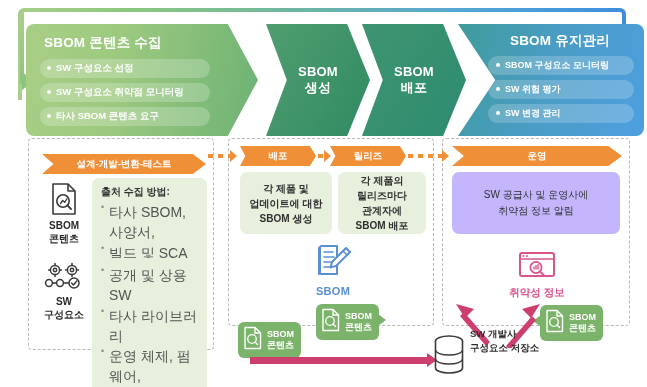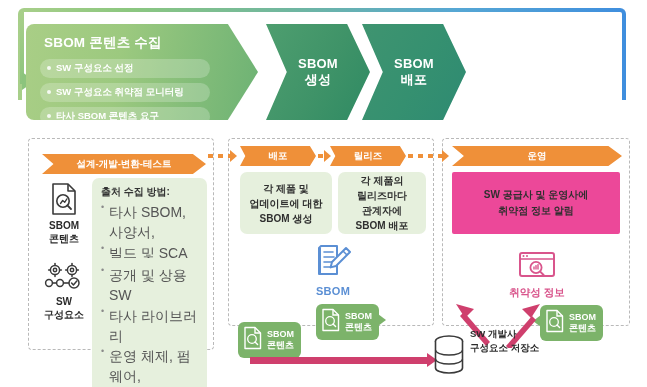--- a/index.html
+++ b/index.html
@@ -32,21 +32,21 @@
   }
   .loop-stem{
     position:absolute;left:20px;top:12px;width:4px;height:72px;
     background:linear-gradient(180deg,#a8cf8a,#8cc47d);
   }
 
   
   .band{position:absolute;left:26px;top:24px;width:594px;height:96px;}
 
   .chev{
-    position:absolute;top:0;height:96px;
+    position:absolute;top:0;height:112px;
     display:flex;flex-direction:column;justify-content:center;
     box-sizing:border-box;
   }
   .chev .ctitle{
     color:#ffffff;font-size:13px;font-weight:bold;letter-spacing:.2px;
     text-align:center;line-height:1.25;
   }
 
   
   .chev-collect{
@@ -162,23 +162,23 @@
     font-size:10px;font-weight:bold;color:#2f2f2f;line-height:1.5;
   }
   #mcard-1{left:240px;top:172px;width:92px;height:62px;}
   #mcard-2{left:338px;top:172px;width:88px;height:62px;}
   .micon{position:absolute;left:290px;top:242px;width:86px;text-align:center;}
   .micon .mlbl{margin-top:1px;font-size:11px;font-weight:bold;color:#5b8fd4;letter-spacing:.3px;}
 
   
   #rcard{
     position:absolute;left:452px;top:172px;width:168px;height:62px;
-    background:#ec4899;border-radius:2px;
+    background:#c4b5fd;border-radius:7px;
     display:flex;align-items:center;justify-content:center;text-align:center;
-    font-size:10px;font-weight:bold;color:#2f2f2f;line-height:1.6;
+    font-size:10px;font-weight:normal;color:#2f2f2f;line-height:1.6;
   }
   .ricon{position:absolute;left:494px;top:250px;width:86px;text-align:center;}
   .ricon .rlbl{margin-top:2px;font-size:10.5px;font-weight:bold;color:#d9558c;}
 
   
   .tag{
     position:absolute;background:#7cb36a;border-radius:6px;
     display:flex;align-items:center;padding:4px 7px 4px 5px;
   }
   .tag .ttxt{color:#fff;font-size:9px;font-weight:bold;line-height:1.2;margin-left:4px;white-space:nowrap;}
@@ -247,20 +247,35 @@
       </div>
     </div>
 
     <div class="chev chev-dist">
       <div class="ctitle">
         <span>SBOM</span><br>
         <span>배포</span>
       </div>
     </div>
 
+    <div class="chev chev-maint">
+      <div class="ctitle">SBOM 유지관리</div>
+      <div class="pill-b">
+        <span class="dot"></span>
+        <span class="ptext">SBOM 구성요소 모니터링</span>
+      </div>
+      <div class="pill-b">
+        <span class="dot"></span>
+        <span class="ptext">SW 위험 평가</span>
+      </div>
+      <div class="pill-b">
+        <span class="dot"></span>
+        <span class="ptext">SW 변경 관리</span>
+      </div>
+    </div>
   </div>
 
   <div class="dbox" id="dbox-left"></div>
   <div class="dbox" id="dbox-mid"></div>
   <div class="dbox" id="dbox-right"></div>
 
   <div class="oarrow" id="oa-1">설계-개발-변환-테스트</div>
   <div class="odash" id="od-1"></div>
   <div class="otip" id="ot-1"></div>
 

